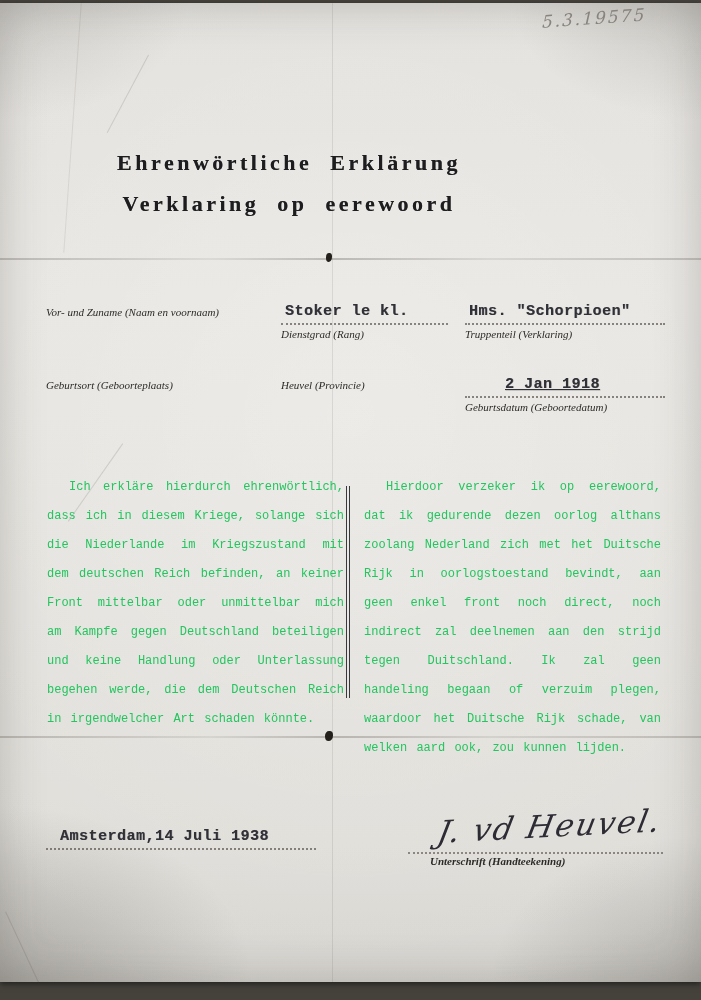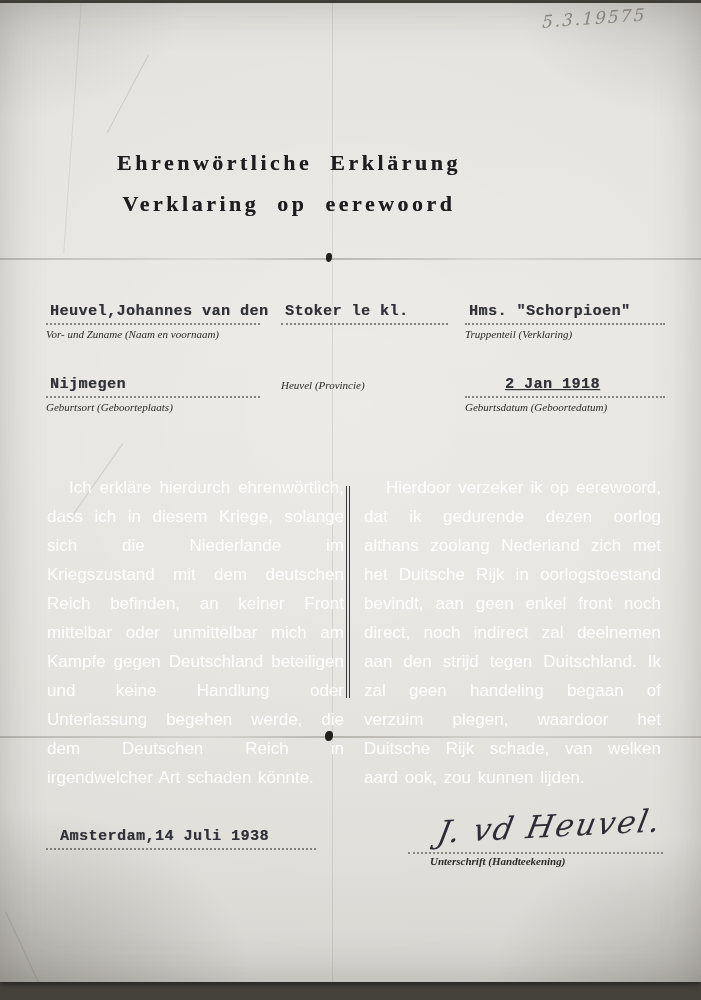--- a/index.html
+++ b/index.html
@@ -55,22 +55,22 @@
     text-shadow: 0.4px 0.4px 0.6px rgba(48,48,55,0.5);
   }
   .field .flabel {
     font-family: "Liberation Serif", serif; font-style: italic;
     font-size: 11px; color: #2c2a27;
     text-align: left; padding-top: 3px; white-space: nowrap;
   }
   
   .para {
     position: absolute; width: 297px;
-    font-family: Liberation Sans, sans-serif;
-    font-size: 17px; line-height: 29px; color: #ffffff;
+    font-family: Liberation Mono, monospace;
+    font-size: 12px; line-height: 29px; color: #22c55e;
     text-align: justify; text-indent: 22px;
     word-spacing: 2px;
   }
   .divider {
     position: absolute; width: 2px;
     border-left: 1px solid #39383d; border-right: 1px solid #39383d;
   }
   
   .signature {
     position: absolute;
@@ -98,33 +98,32 @@
 </div>
 
 <div class="pencil" style="left: 542px; top: 8px;">5.3.19575</div>
 
 <div class="title-block" style="top: 150px;">
   <div class="title-line">Ehrenwörtliche Erklärung</div>
   <div class="title-line">Verklaring op eerewoord</div>
 </div>
 
 <div class="field" style="left: 46px; top: 303px; width: 214px;">
-  <div class="value">Heuvel,Johannes van den</div>
   <div class="flabel">Vor- und Zuname (Naam en voornaam)</div>
 </div>
 <div class="field" style="left: 281px; top: 303px; width: 167px;">
   <div class="value">Stoker le kl.</div>
+  <div class="flabel">Dienstgrad (Rang)</div>
 </div>
 <div class="field" style="left: 465px; top: 303px; width: 200px;">
   <div class="value">Hms. "Schorpioen"</div>
   <div class="flabel">Truppenteil (Verklaring)</div>
 </div>
 
 <div class="field" style="left: 46px; top: 376px; width: 214px;">
-  <div class="value">Nijmegen</div>
   <div class="flabel">Geburtsort (Geboorteplaats)</div>
 </div>
 <div class="field" style="left: 281px; top: 376px; width: 167px;">
   <div class="flabel">Heuvel (Provincie)</div>
 </div>
 <div class="field" style="left: 465px; top: 376px; width: 200px;">
   <div class="value" style="padding-left: 40px; text-decoration: underline;">2 Jan 1918</div>
   <div class="flabel">Geburtsdatum (Geboortedatum)</div>
 </div>
 

